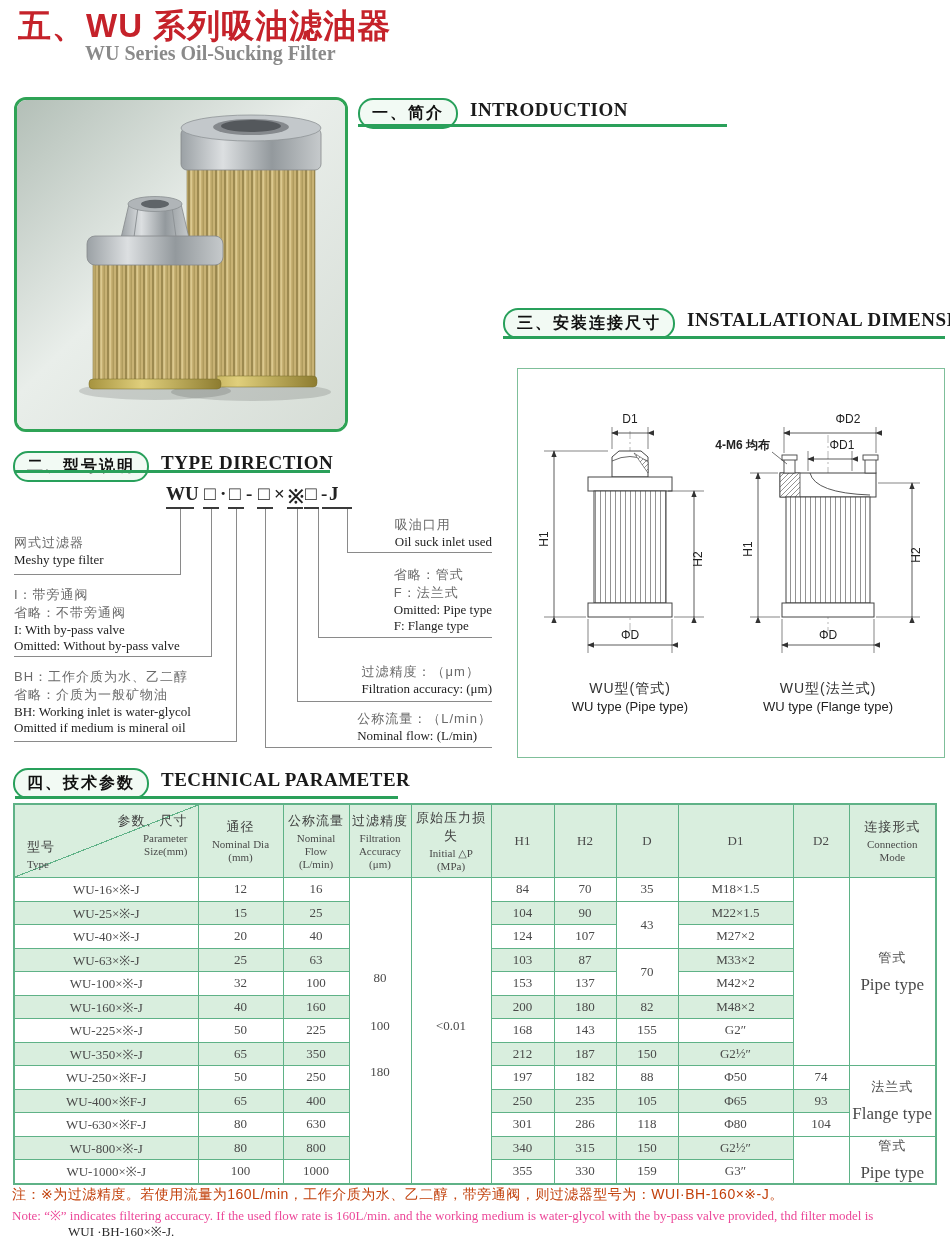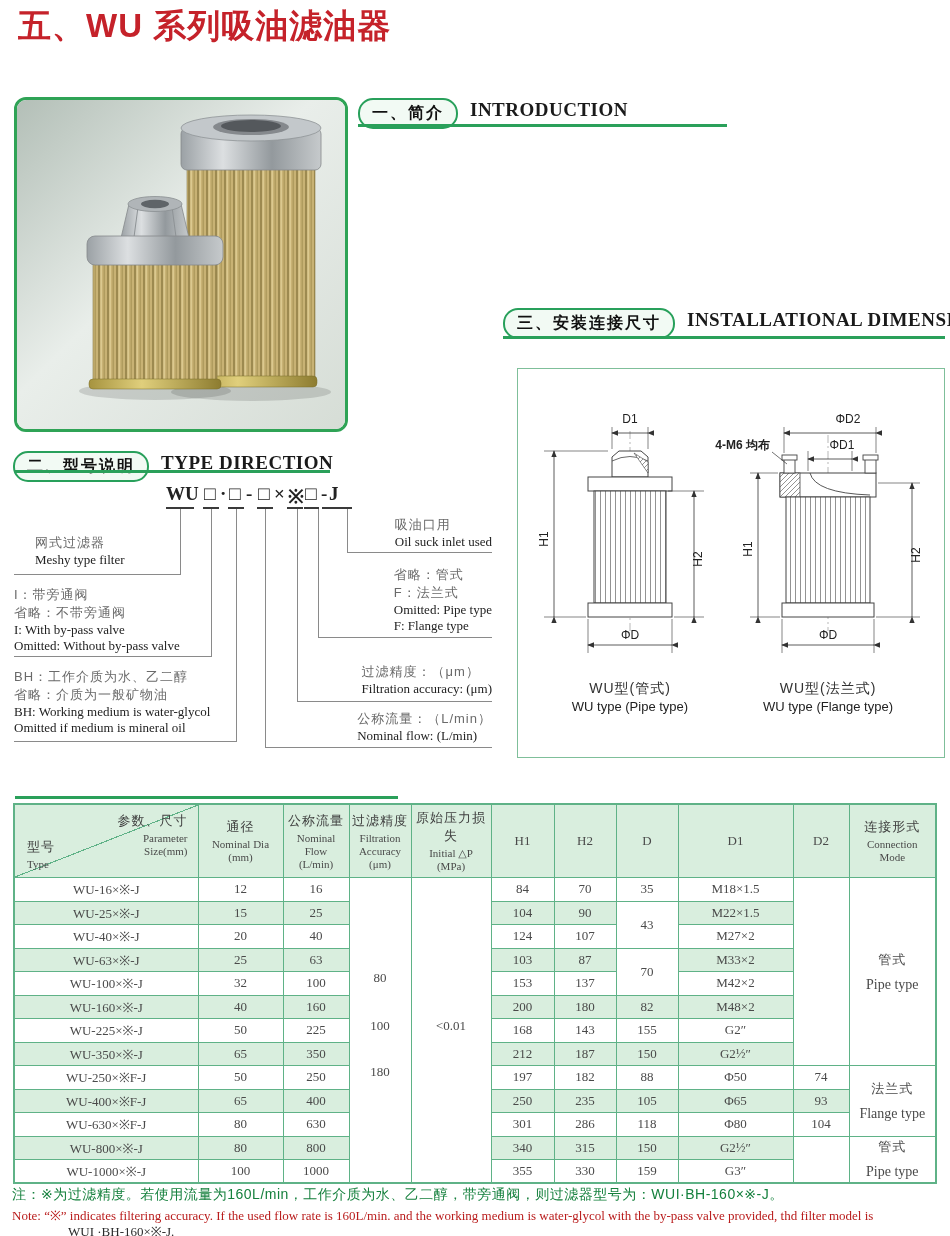--- a/index.html
+++ b/index.html
@@ -51,35 +51,36 @@
   .hdr-cn{font-size:13px;color:#3f3f3f;letter-spacing:1px;}
   .hdr-en{font-size:11px;color:#4a4a4a;white-space:pre-line;line-height:13px;margin-top:2px;}
   th.diag{position:relative;background:
      linear-gradient(to bottom right,#d9eede 49.6%,#5fb287 49.6%,#5fb287 50.4%,#d9eede 50.4%) !important;}
   .diag-tr{position:absolute;top:7px;right:10px;text-align:right;}
   .diag-bl{position:absolute;bottom:6px;left:12px;text-align:left;}
   td.model{text-align:left;padding-left:16px;}
   td.rel{position:relative;}
   .fv{position:absolute;left:0;right:0;text-align:center;transform:translateY(-50%);}
   .conn-cn{font-size:13px;color:#4a4a4a;letter-spacing:1px;}
-  .conn-en{font-size:14px;color:#4a4a4a;margin-top:8px;}
-  
-  .note-cn{position:absolute;left:12px;top:1186px;font-size:14px;color:#15803d;letter-spacing:0.5px;}
-  .note-en{position:absolute;left:12px;top:1206px;font-size:13px;color:#b91c1c;
+  .conn-en{font-size:17px;color:#4a4a4a;margin-top:8px;}
+  
+  .note-cn{position:absolute;left:12px;top:1186px;font-size:14px;color:#c2410c;letter-spacing:0.5px;}
+  .note-en{position:absolute;left:12px;top:1206px;font-size:13px;color:#ec4899;
            font-family:"Liberation Serif",serif;}
   .note-en2{position:absolute;left:68px;top:1222px;font-size:13px;color:#2b2b2b;
            font-family:"Liberation Serif",serif;}
   svg text{font-family:"Liberation Sans","DejaVu Sans",sans-serif;}
 </style>
 </head>
 <body>
 
 <div id="page">
 
   <div class="page-title">五、WU 系列吸油滤油器</div>
+  <div class="page-subtitle">WU Series Oil-Sucking Filter</div>
 
   <div class="photo">
     <svg width="328" height="329" viewBox="0 0 328 329">
       <defs>
         <linearGradient id="pbg" x1="0" y1="0" x2="1" y2="1">
           <stop offset="0" stop-color="#b3bfb7"></stop>
             <stop offset="0.45" stop-color="#e9eeea"></stop>
           <stop offset="1" stop-color="#d6ddd6"></stop>
         </linearGradient>
         <linearGradient id="metal" x1="0" y1="0" x2="1" y2="0">
@@ -258,34 +259,34 @@
     <div class="tline" style="left:347px;top:509px;width:1px;height:43px;"></div>
 
     <div class="tline" style="left:14px;top:574px;width:167px;height:1px;"></div>
     <div class="tline" style="left:14px;top:656px;width:198px;height:1px;"></div>
     <div class="tline" style="left:14px;top:741px;width:223px;height:1px;"></div>
     <div class="tline" style="left:347px;top:552px;width:145px;height:1px;"></div>
     <div class="tline" style="left:318px;top:637px;width:174px;height:1px;"></div>
     <div class="tline" style="left:297px;top:701px;width:195px;height:1px;"></div>
     <div class="tline" style="left:265px;top:747px;width:227px;height:1px;"></div>
 
-    <div class="tlabel tl-left" style="top:534px;margin-left:21px;">
+    <div class="tlabel tl-left" style="top:534px;">
       <div class="cn">网式过滤器</div>
       <div class="en">Meshy type filter</div>
     </div>
     <div class="tlabel tl-left" style="top:586px;">
       <div class="cn">I：带旁通阀</div>
       <div class="cn">省略：不带旁通阀</div>
       <div class="en">I: With by-pass valve</div>
       <div class="en">Omitted: Without by-pass valve</div>
     </div>
     <div class="tlabel tl-left" style="top:668px;">
       <div class="cn">BH：工作介质为水、乙二醇</div>
       <div class="cn">省略：介质为一般矿物油</div>
-      <div class="en">BH: Working medium is water-glycol</div>
+      <div class="en">BH: Working inlet is water-glycol</div>
       <div class="en">Omitted if medium is mineral oil</div>
     </div>
 
     <div class="tlabel tl-right" style="top:516px;">
       <div class="cn">吸油口用</div>
       <div class="en">Oil suck inlet used</div>
     </div>
     <div class="tlabel tl-right" style="top:566px;">
       <div class="cn">省略：管式</div>
       <div class="cn">F：法兰式</div>
@@ -295,20 +296,23 @@
     <div class="tlabel tl-right" style="top:663px;">
       <div class="cn">过滤精度：（μm）</div>
       <div class="en">Filtration accuracy: (μm)</div>
     </div>
     <div class="tlabel tl-right" style="top:710px;">
       <div class="cn">公称流量：（L/min）</div>
       <div class="en">Nominal flow: (L/min)</div>
     </div>
   </div>
 
+  <div class="sec-head" style="left:13px;top:768px;">
+    <span class="pill">四、技术参数</span><span class="sec-en">TECHNICAL PARAMETER</span>
+  </div>
   <div class="bar" style="left:15px;top:796px;width:383px;"></div>
 
   <table class="tech">
     <colgroup>
       <col style="width:184px">
         <col style="width:85px">
         <col style="width:66px">
         <col style="width:62px">
       <col style="width:80px">
         <col style="width:63px">

